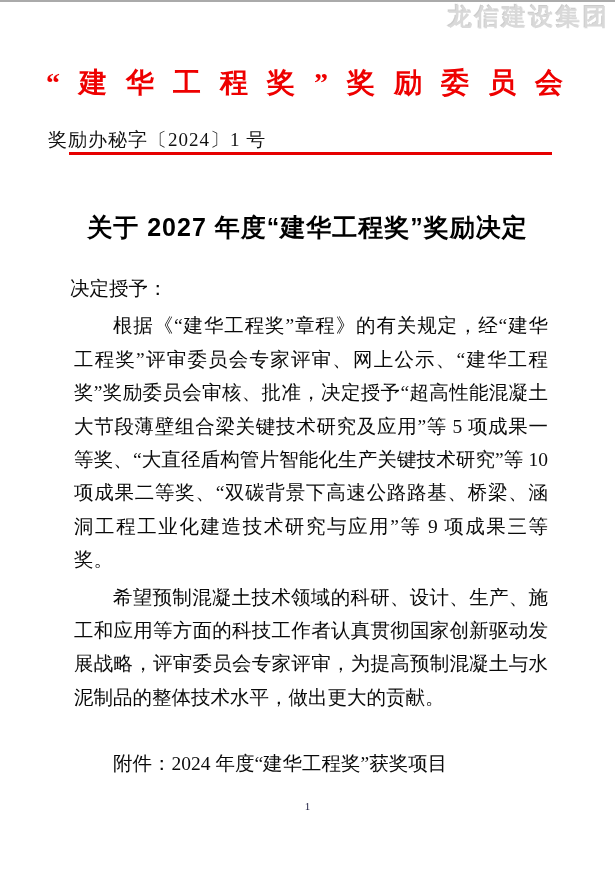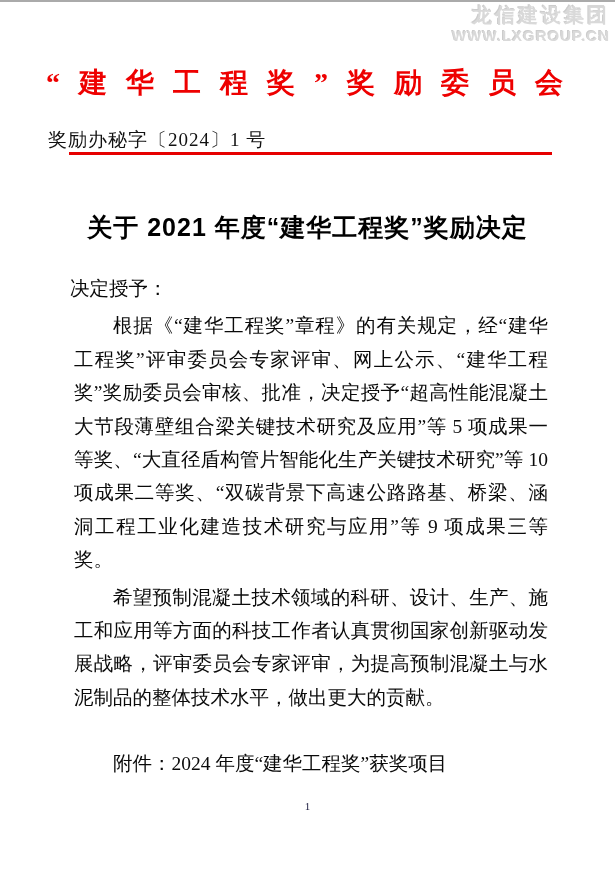--- a/index.html
+++ b/index.html
@@ -30,21 +30,21 @@
     right: 5px;
     text-align: right;
     font-family: "Liberation Sans", "DejaVu Sans", sans-serif;
     font-weight: bold;
     color: #d9d9d9;
     text-shadow: 2px 2px 0 #ffffff, -1px -1px 0 #cccccc;
     line-height: 1.1;
     user-select: none;
   }
   .watermark .wm-line1 {
-    font-size: 20px;
+    font-size: 24px;
     letter-spacing: 3px;
   }
   .watermark .wm-line2 {
     font-size: 15px;
     letter-spacing: 1px;
     margin-top: 2px;
   }
   
   .committee-title {
     position: absolute;
@@ -128,30 +128,29 @@
 </style>
 </head>
 <body>
 
 <div id="page">
 
   <div class="edge-top"></div>
 
   <div class="watermark">
     <div class="wm-line1">龙信建设集团</div>
-    <div class="wm-line2">WWW.LXGROUP.CN</div>
   </div>
 
   <div class="committee-title">“ 建 华 工 程 奖 ” 奖 励 委 员 会</div>
 
   <div class="doc-number">奖励办秘字〔2024〕1 号</div>
 
   <div class="red-rule"></div>
 
-  <div class="doc-title">关于 2021 年度“建华工程奖”奖励决定</div>
+  <div class="doc-title">关于 2027 年度“建华工程奖”奖励决定</div>
 
   <div class="body-block">
     <div class="salutation">决定授予：</div>
     <p class="para">根据《“建华工程奖”章程》的有关规定，经“建华工程奖”评审委员会专家评审、网上公示、“建华工程奖”奖励委员会审核、批准，决定授予“超高性能混凝土大节段薄壁组合梁关键技术研究及应用”等 5 项成果一等奖、“大直径盾构管片智能化生产关键技术研究”等 10 项成果二等奖、“双碳背景下高速公路路基、桥梁、涵洞工程工业化建造技术研究与应用”等 9 项成果三等奖。</p>
     <p class="para">希望预制混凝土技术领域的科研、设计、生产、施工和应用等方面的科技工作者认真贯彻国家创新驱动发展战略，评审委员会专家评审，为提高预制混凝土与水泥制品的整体技术水平，做出更大的贡献。</p>
     <p class="para attachment">附件：2024 年度“建华工程奖”获奖项目</p>
   </div>
 
   <div class="page-number">1</div>
 

